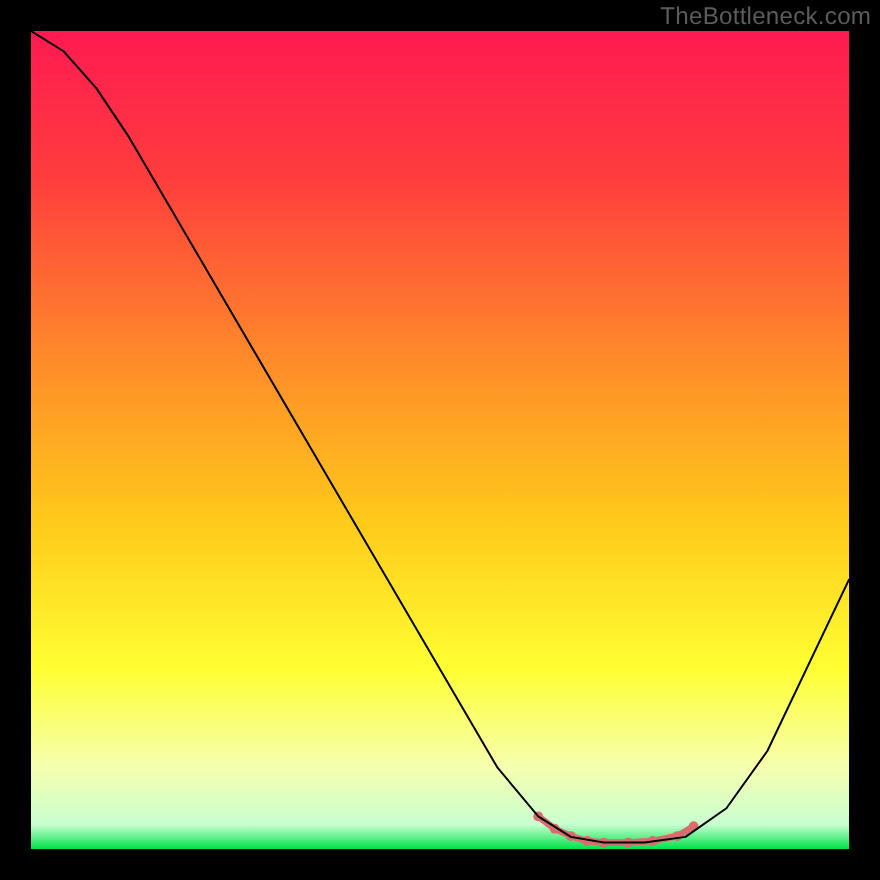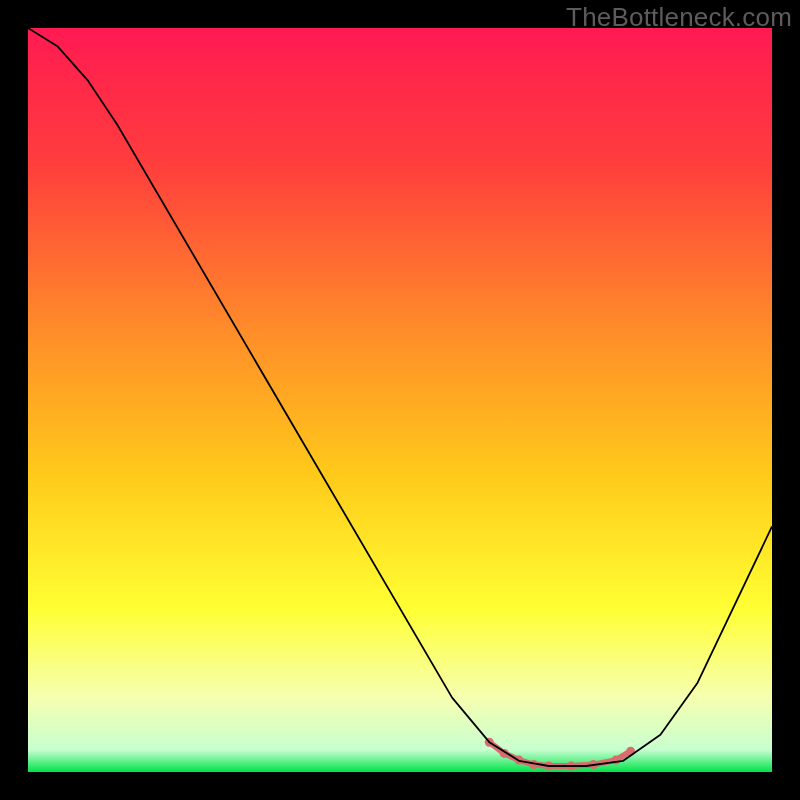--- a/index.html
+++ b/index.html
@@ -15,21 +15,21 @@
     position: relative;
     width: 800px;
     height: 800px;
     background: #000;
   }
   .watermark {
     position: absolute;
     top: 2px;
     right: 8px;
     color: #5c5c5c;
-    font-size: 26px;
+    font-size: 22px;
     font-weight: 500;
     letter-spacing: 0.2px;
     z-index: 5;
   }
   .plot-area {
     position: absolute;
     left: 28px;
     top: 28px;
     width: 744px;
     height: 744px;

